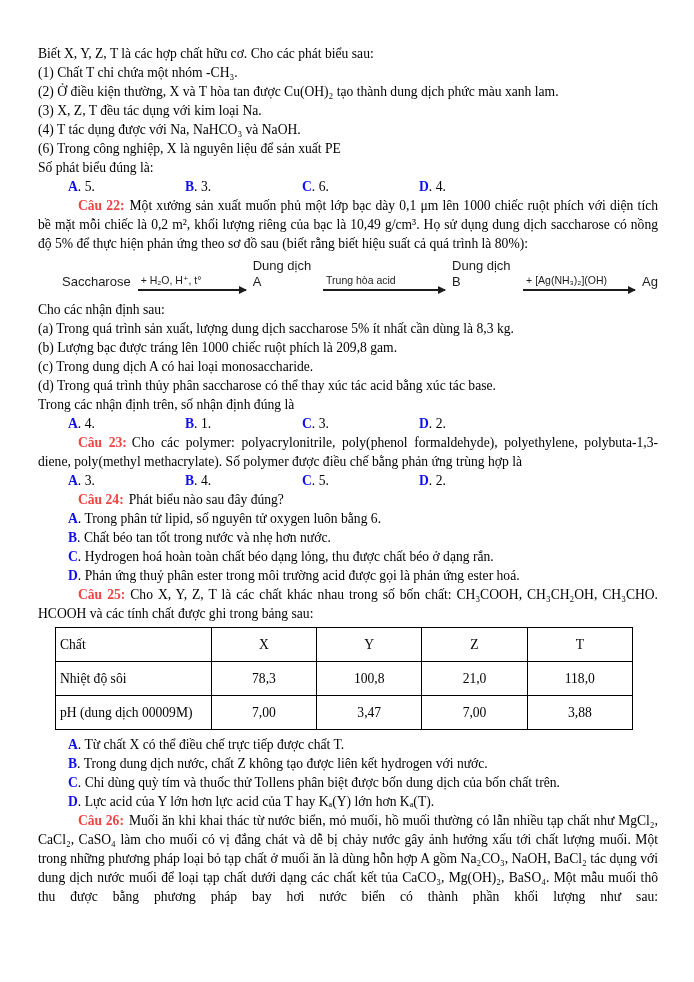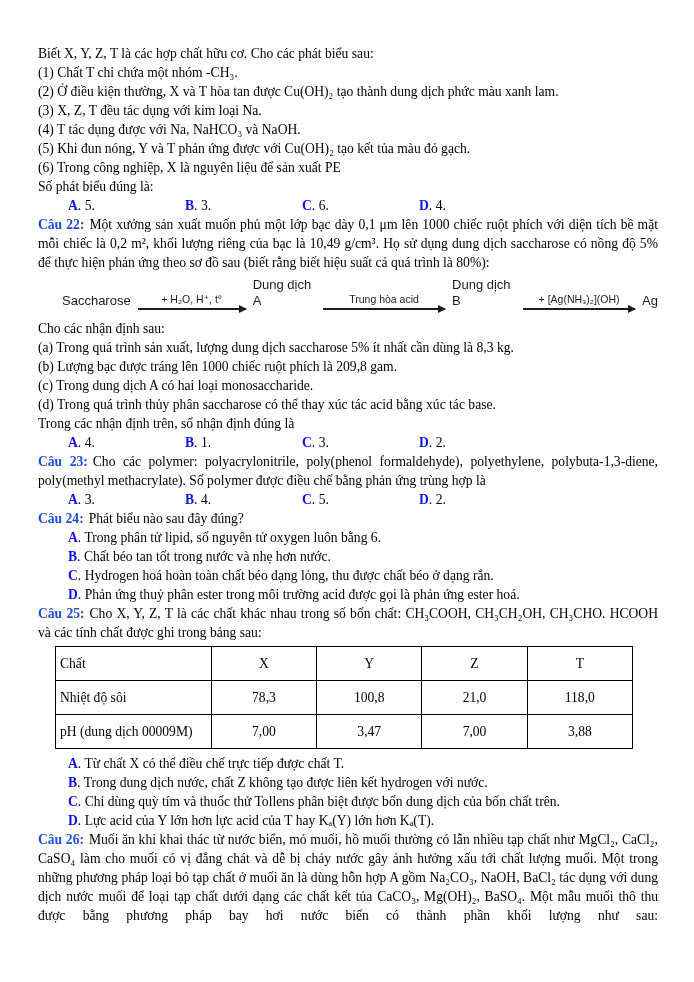--- a/index.html
+++ b/index.html
@@ -6,33 +6,33 @@
   body {
     width: 694px; height: 982px;
     font-family: "Liberation Serif", "DejaVu Serif", serif;
     font-size: 13.6px; line-height: 19px; color: #000;
     overflow: hidden;
   }
   .page { padding: 44px 36px 0 38px; box-sizing: border-box; width: 694px; }
   p { margin: 0; }
   .just { text-align: justify; }
   .just-all { text-align: justify; text-align-last: justify; }
-  .qlabel { color: #1d4ed8; font-weight: bold; margin-right: 5px; }
+  .qlabel { color: #ef4444; font-weight: bold; margin-right: 5px; margin-left: 40px; }
   .L { color: #0f0fee; font-weight: bold; }
   .opt-row { display: flex; padding-left: 30px; }
   .opt { width: 117px; white-space: nowrap; }
   .choice { padding-left: 30px; }
   
   .scheme {
     display: flex; align-items: flex-end; margin: 5px 0 2px 24px;
     font-family: "Liberation Sans", "DejaVu Sans", sans-serif;
     font-size: 13px; color: #1c1c1c;
   }
   .scheme .name { line-height: 16px; margin-bottom: 8px; }
-  .arrow { display: flex; flex-direction: column; align-items: center; margin: 0 7px 7px; }
+  .arrow { display: flex; flex-direction: column; align-items: flex-start; margin: 0 7px 7px; }
   .arrow .lbl { font-size: 10.5px; line-height: 13px; padding: 0 3px 2px; white-space: nowrap; }
   .arrow .line { align-self: stretch; height: 2px; background: #1c1c1c; position: relative; }
   .arrow .line::after {
     content: ""; position: absolute; right: -1px; top: -3.5px;
     width: 0; height: 0;
     border-left: 8px solid #1c1c1c;
     border-top: 4.5px solid transparent;
     border-bottom: 4.5px solid transparent;
   }
   .a1 { min-width: 108px; } .a2 { min-width: 122px; } .a3 { min-width: 112px; }
@@ -50,21 +50,20 @@
 </head>
 <body>
 
 <div class="page">
 
   <p>Biết X, Y, Z, T là các hợp chất hữu cơ. Cho các phát biểu sau:</p>
   <p>(1) Chất T chỉ chứa một nhóm -CH₃.</p>
   <p class="just">(2) Ở điều kiện thường, X và T hòa tan được Cu(OH)₂ tạo thành dung dịch phức màu xanh lam.</p>
   <p>(3) X, Z, T đều tác dụng với kim loại Na.</p>
   <p>(4) T tác dụng được với Na, NaHCO₃ và NaOH.</p>
-  <p>(5) Khi đun nóng, Y và T phản ứng được với Cu(OH)₂ tạo kết tủa màu đỏ gạch.</p>
   <p>(6) Trong công nghiệp, X là nguyên liệu để sản xuất PE</p>
   <p>Số phát biểu đúng là:</p>
   <div class="opt-row">
     <span class="opt"><span class="L">A</span><span>. 5.</span></span>
     <span class="opt"><span class="L">B</span><span>. 3.</span></span>
     <span class="opt"><span class="L">C</span><span>. 6.</span></span>
     <span class="opt"><span class="L">D</span><span>. 4.</span></span>
   </div>
 
   <p class="just"><span class="qlabel">Câu 22:</span><span>Một xưởng sản xuất muốn phủ một lớp bạc dày 0,1 μm lên 1000 chiếc ruột phích với diện tích bề mặt mỗi chiếc là 0,2 m², khối lượng riêng của bạc là 10,49 g/cm³. Họ sử dụng dung dịch saccharose có nồng độ 5% để thực hiện phản ứng theo sơ đồ sau (biết rằng biết hiệu suất cả quá trình là 80%):</span></p>

